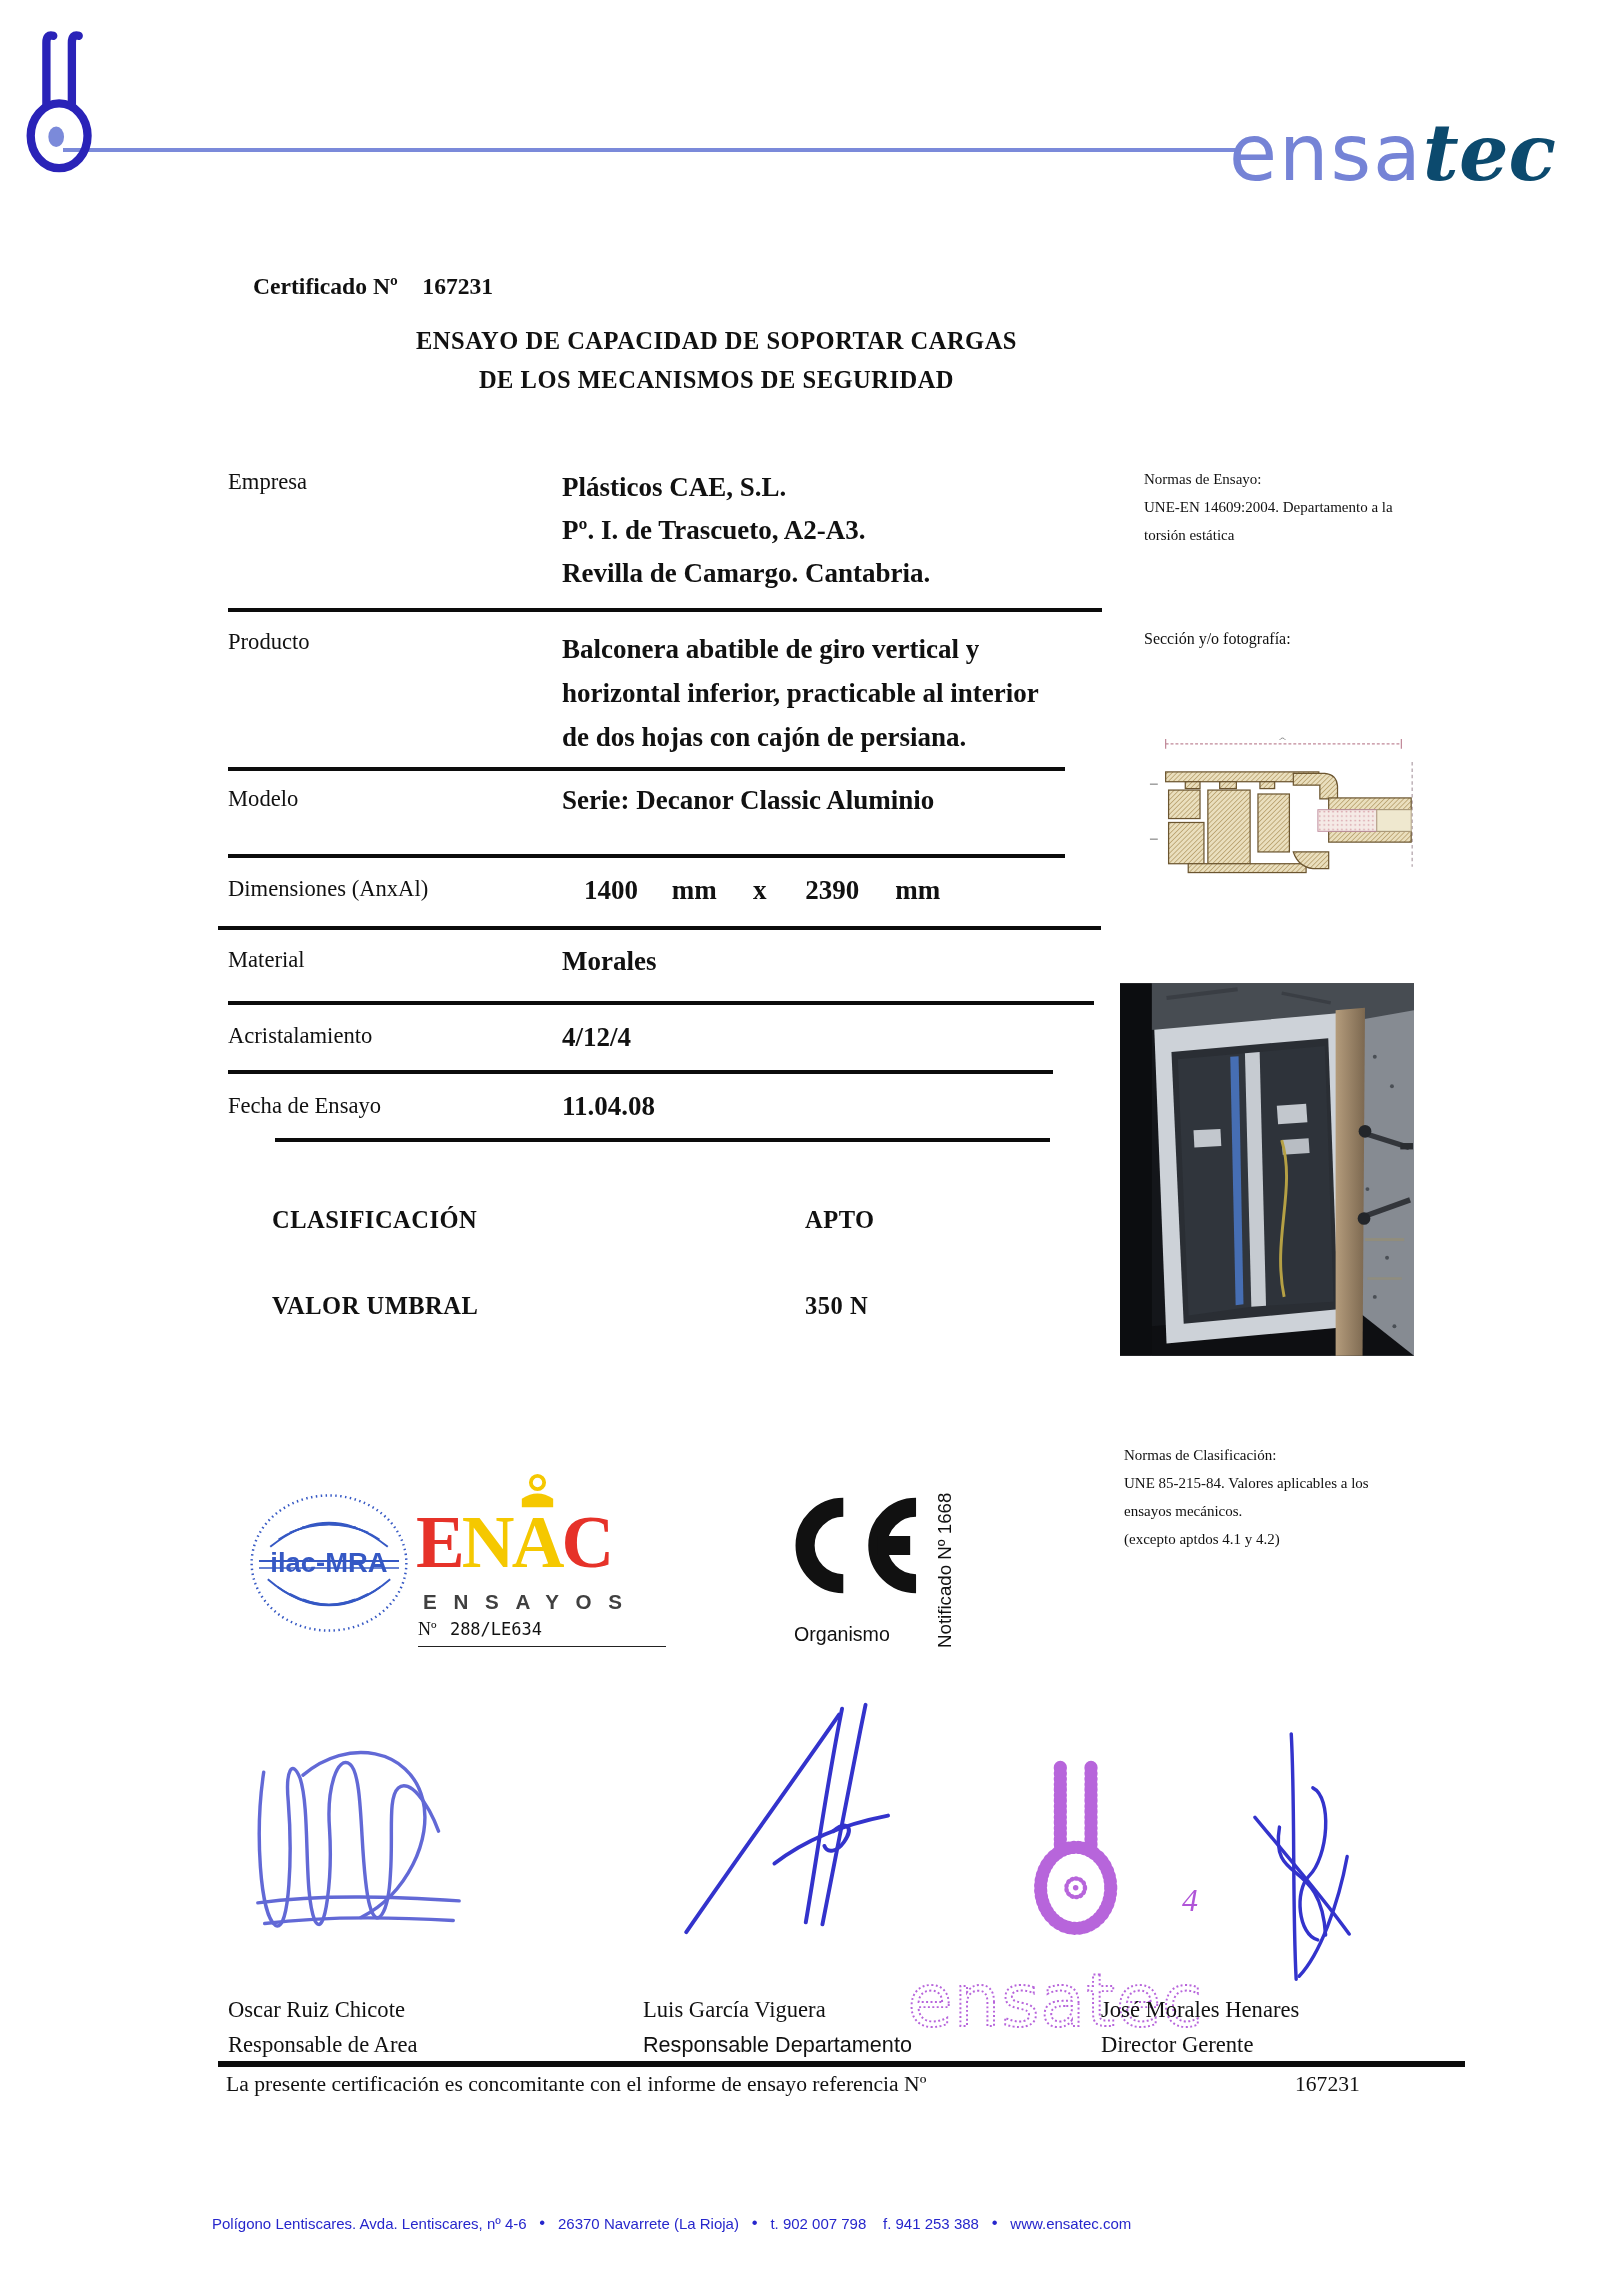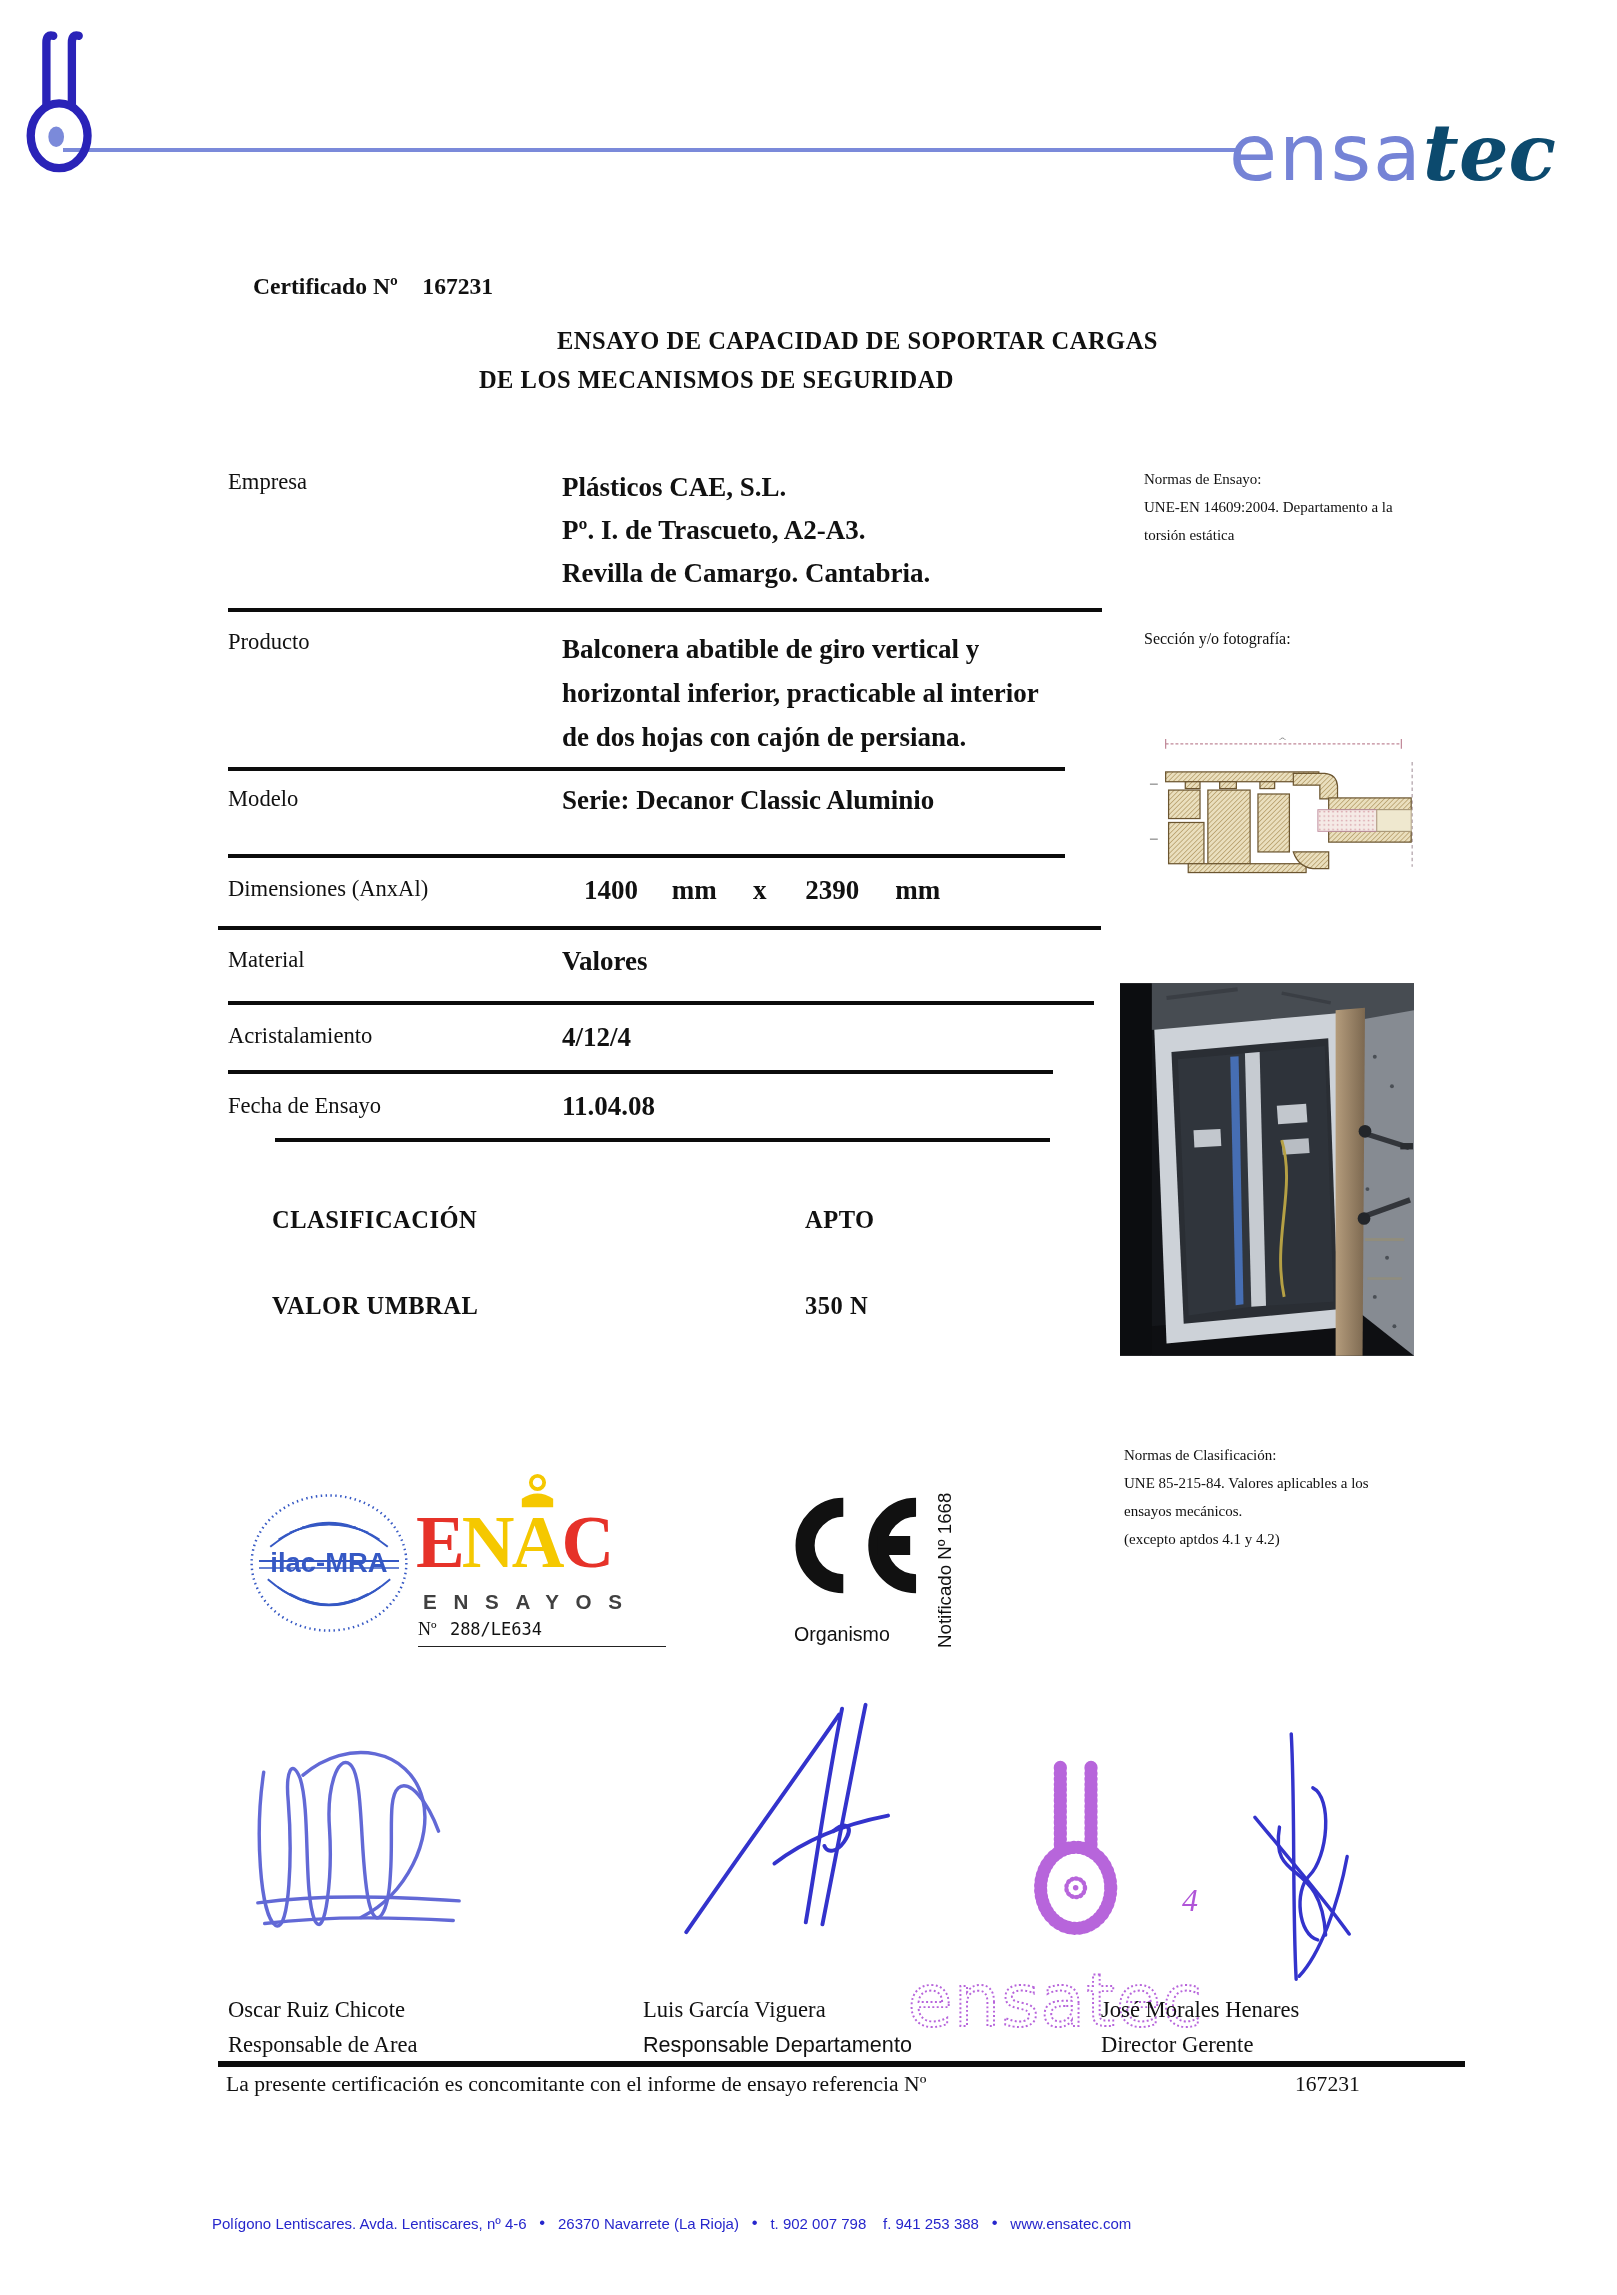--- a/index.html
+++ b/index.html
@@ -43,21 +43,21 @@
     <ellipse cx="86" cy="224" rx="16" ry="21" fill="#7b8ada"></ellipse>
   </svg>
   <div class="abs" style="left:1229px;top:107px">
     <span class="brand-ensa">ensa</span><span class="brand-tec">tec</span>
   </div>
 
   <div class="abs serif b" style="left:253px;top:273px;font-size:23.6px">
     <span>Certificado Nº</span>
     <span style="margin-left:18.7px">167231</span>
   </div>
-  <div class="abs headline" style="left:275px;top:327px;width:883px;text-align:right">ENSAYO DE CAPACIDAD DE SOPORTAR CARGAS</div>
+  <div class="abs headline" style="left:275px;top:327px;width:883px;text-align:center">ENSAYO DE CAPACIDAD DE SOPORTAR CARGAS</div>
   <div class="abs headline" style="left:275px;top:366px;width:883px;text-align:center">DE LOS MECANISMOS DE SEGURIDAD</div>
 
   <div class="abs label" style="left:228px;top:469px">Empresa</div>
   <div class="abs value vlines" style="left:562px;top:466px">
     <div>Plásticos CAE, S.L.</div>
     <div>Pº. I. de Trascueto, A2-A3.</div>
     <div>Revilla de Camargo. Cantabria.</div>
   </div>
   <div class="abs small" style="left:1144px;top:465px;width:334px">
     <div>Normas de Ensayo:</div>
@@ -128,21 +128,21 @@
     <span>1400</span>
     <span style="margin-left:27px">mm</span>
     <span style="margin-left:29.4px">x</span>
     <span style="margin-left:32px">2390</span>
     <span style="margin-left:29.4px">mm</span>
   </div>
 
   <div class="rule" style="left:218px;top:926px;width:883px"></div>
 
   <div class="abs label" style="left:228px;top:947px">Material</div>
-  <div class="abs value" style="left:562px;top:946px">Valores</div>
+  <div class="abs value" style="left:562px;top:946px">Morales</div>
 
   <div class="rule" style="left:228px;top:1001px;width:866px"></div>
 
   <div class="abs label" style="left:228px;top:1023px">Acristalamiento</div>
   <div class="abs value" style="left:562px;top:1022px">4/12/4</div>
 
   <svg class="abs" style="left:1120px;top:983px" width="294" height="373" viewBox="0 0 600 760">
     <rect width="600" height="760" fill="#14161a"></rect>
     <rect x="0" y="0" width="65" height="760" fill="#0c0d10"></rect>
     <rect x="65" y="0" width="535" height="95" fill="#474c52"></rect>

